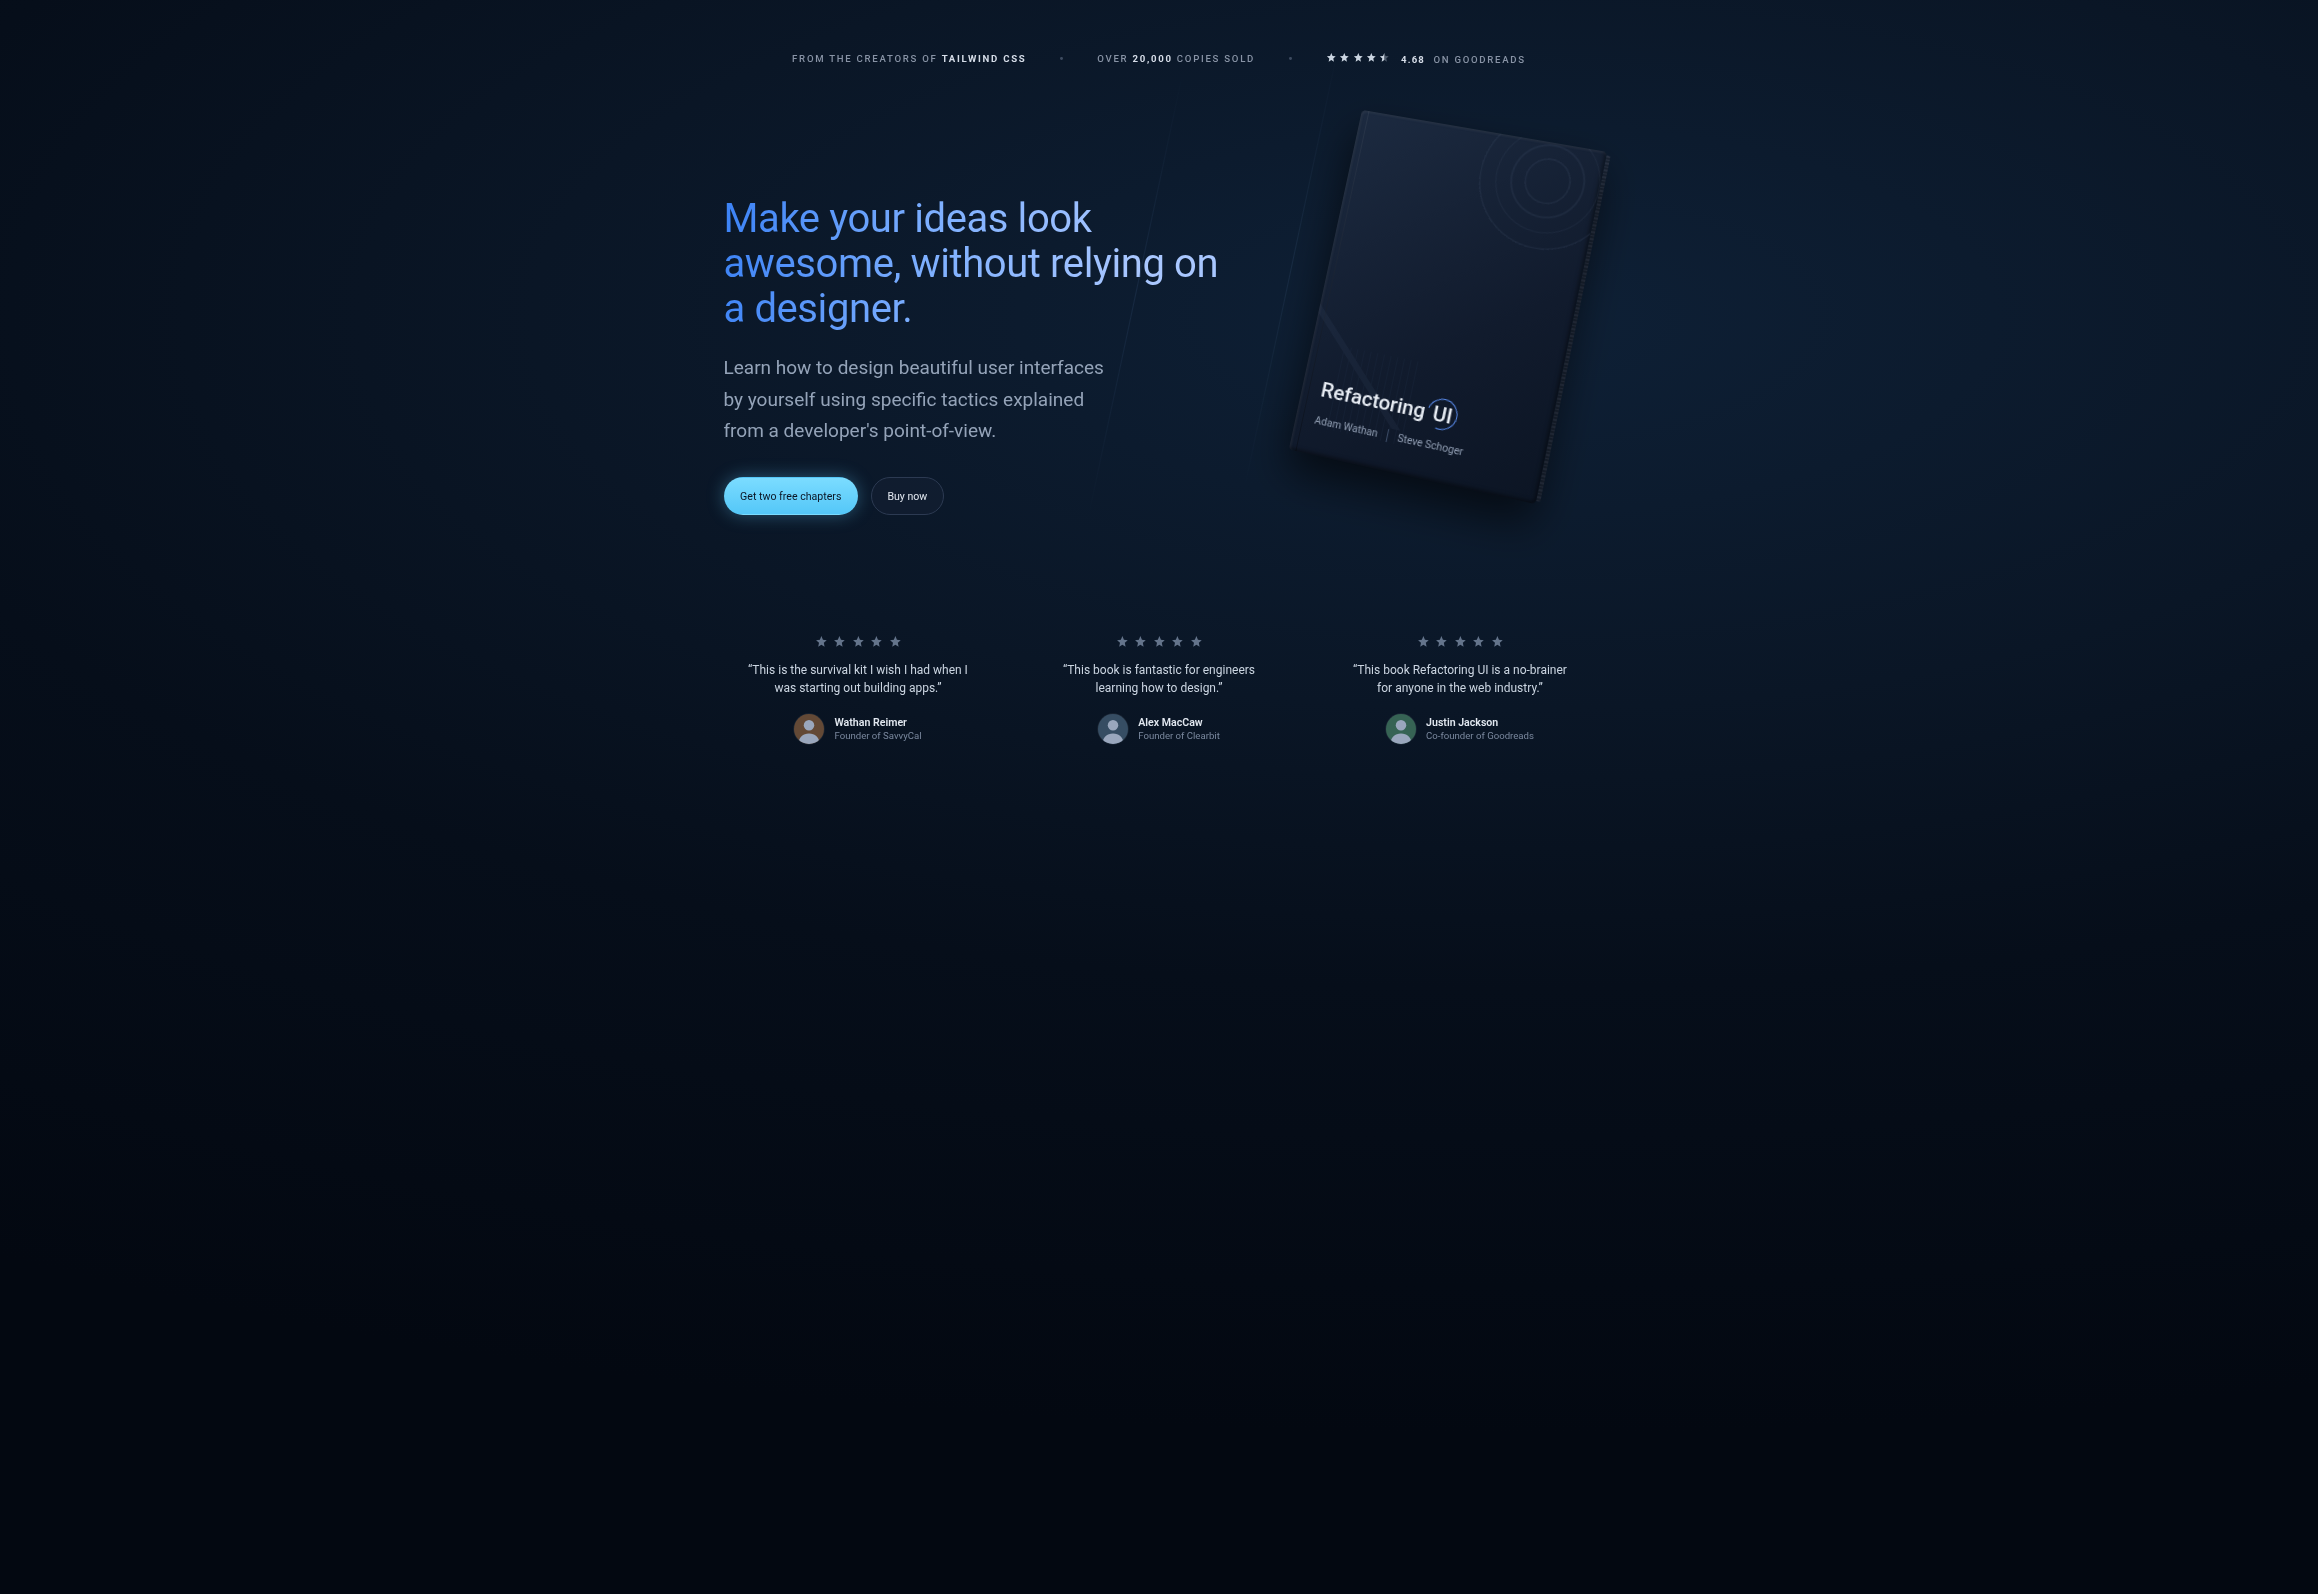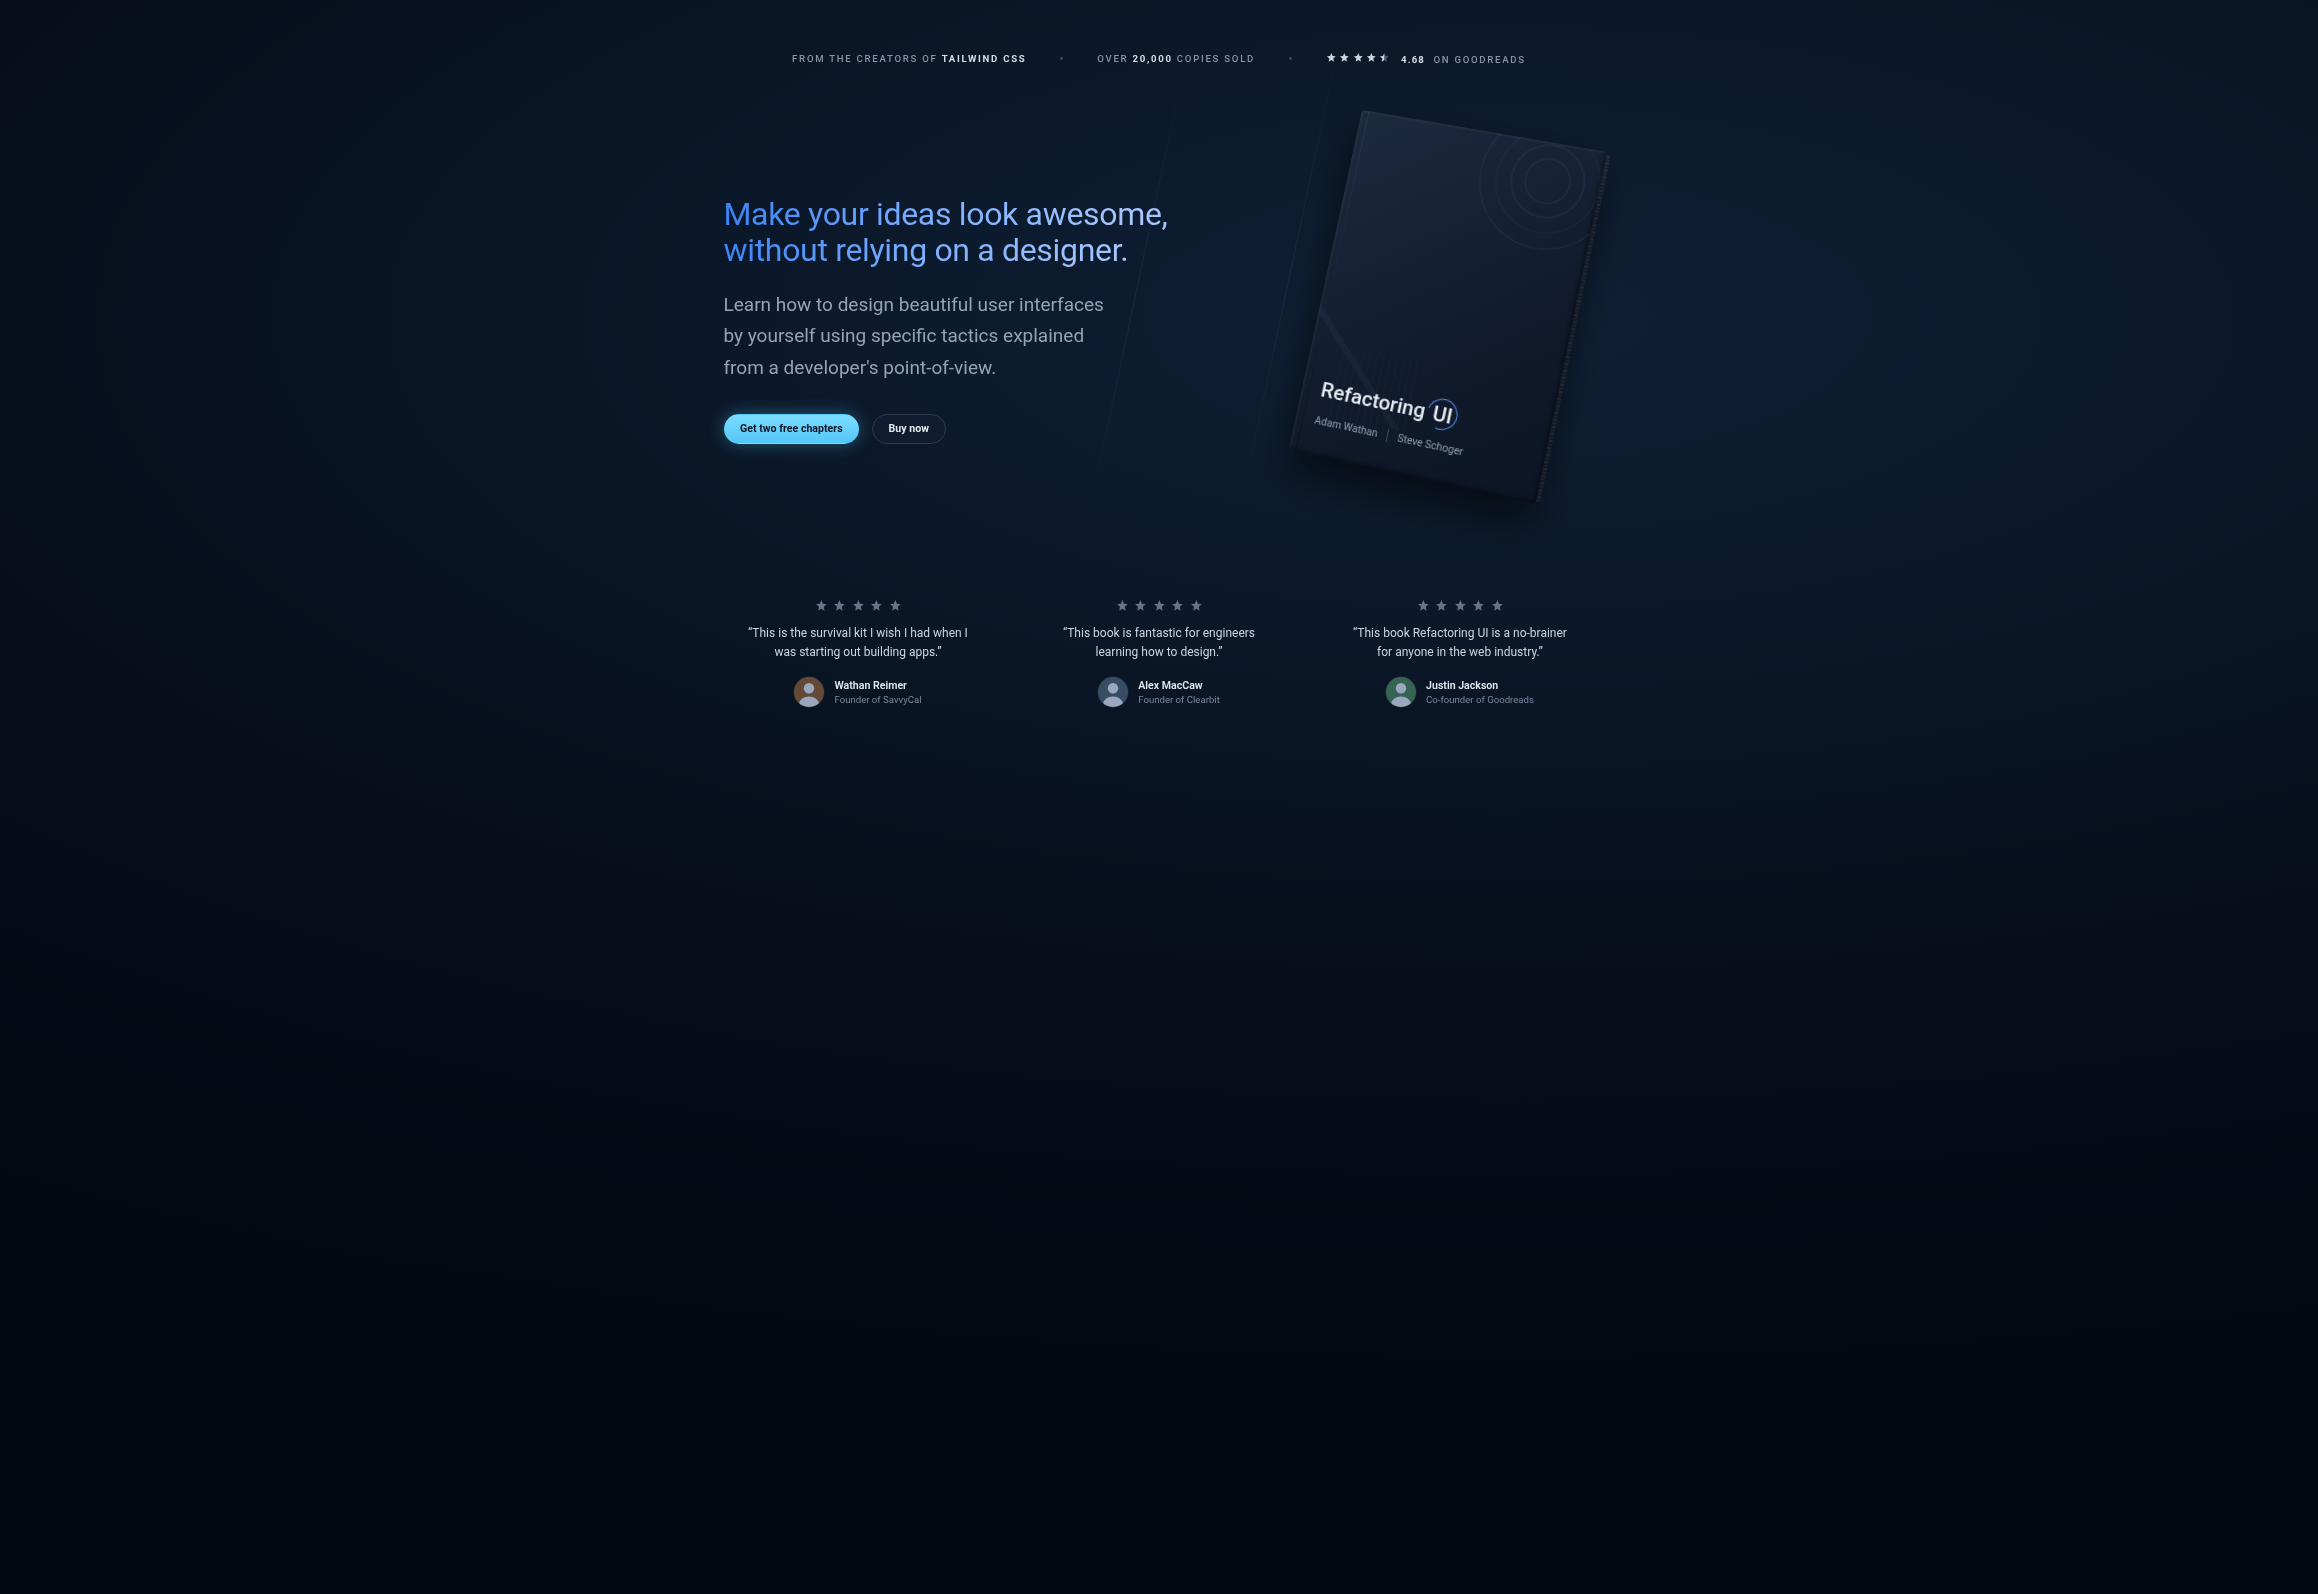--- a/index.html
+++ b/index.html
@@ -45,42 +45,42 @@
   .hero {
     display: flex;
     align-items: flex-start;
     justify-content: space-between;
     margin-top: 117px;
     gap: 28px;
     position: relative;
   }
   .hero-text { max-width: 510px; flex: 1; padding-top: 14px; }
   h1 {
-    font-size: 32px;
+    font-size: 40px;
     line-height: 1.13;
     font-weight: 450;
     letter-spacing: -0.01em;
     background: linear-gradient(100deg, #3b82f6 0%, #7dafff 40%, #a9c7ff 80%);
     -webkit-background-clip: text;
     background-clip: text;
     color: transparent;
   }
   .sub {
     margin-top: 21px;
     font-size: 19px;
     line-height: 1.65;
     color: #94a3b8;
     max-width: 397px;
     font-weight: 400;
   }
   .cta-row { margin-top: 31px; display: flex; gap: 12.8px; }
   .btn {
     display: inline-flex; align-items: center; justify-content: center;
-    height: 30px; padding: 0 15.6px; border-radius: 708px;
-    font-size: 10.6px; font-weight: 700;
+    height: 38px; padding: 0 15.6px; border-radius: 708px;
+    font-size: 10.6px; font-weight: 400;
     border: 0.7px solid transparent;
     cursor: pointer;
   }
   .btn-primary {
     background: #6bd3ff;
     background: linear-gradient(180deg, #7bdcff 0%, #54c7f8 100%);
     color: #0b1524;
     box-shadow: 0 0 17px rgba(96, 205, 255, 0.35);
   }
   .btn-secondary {

